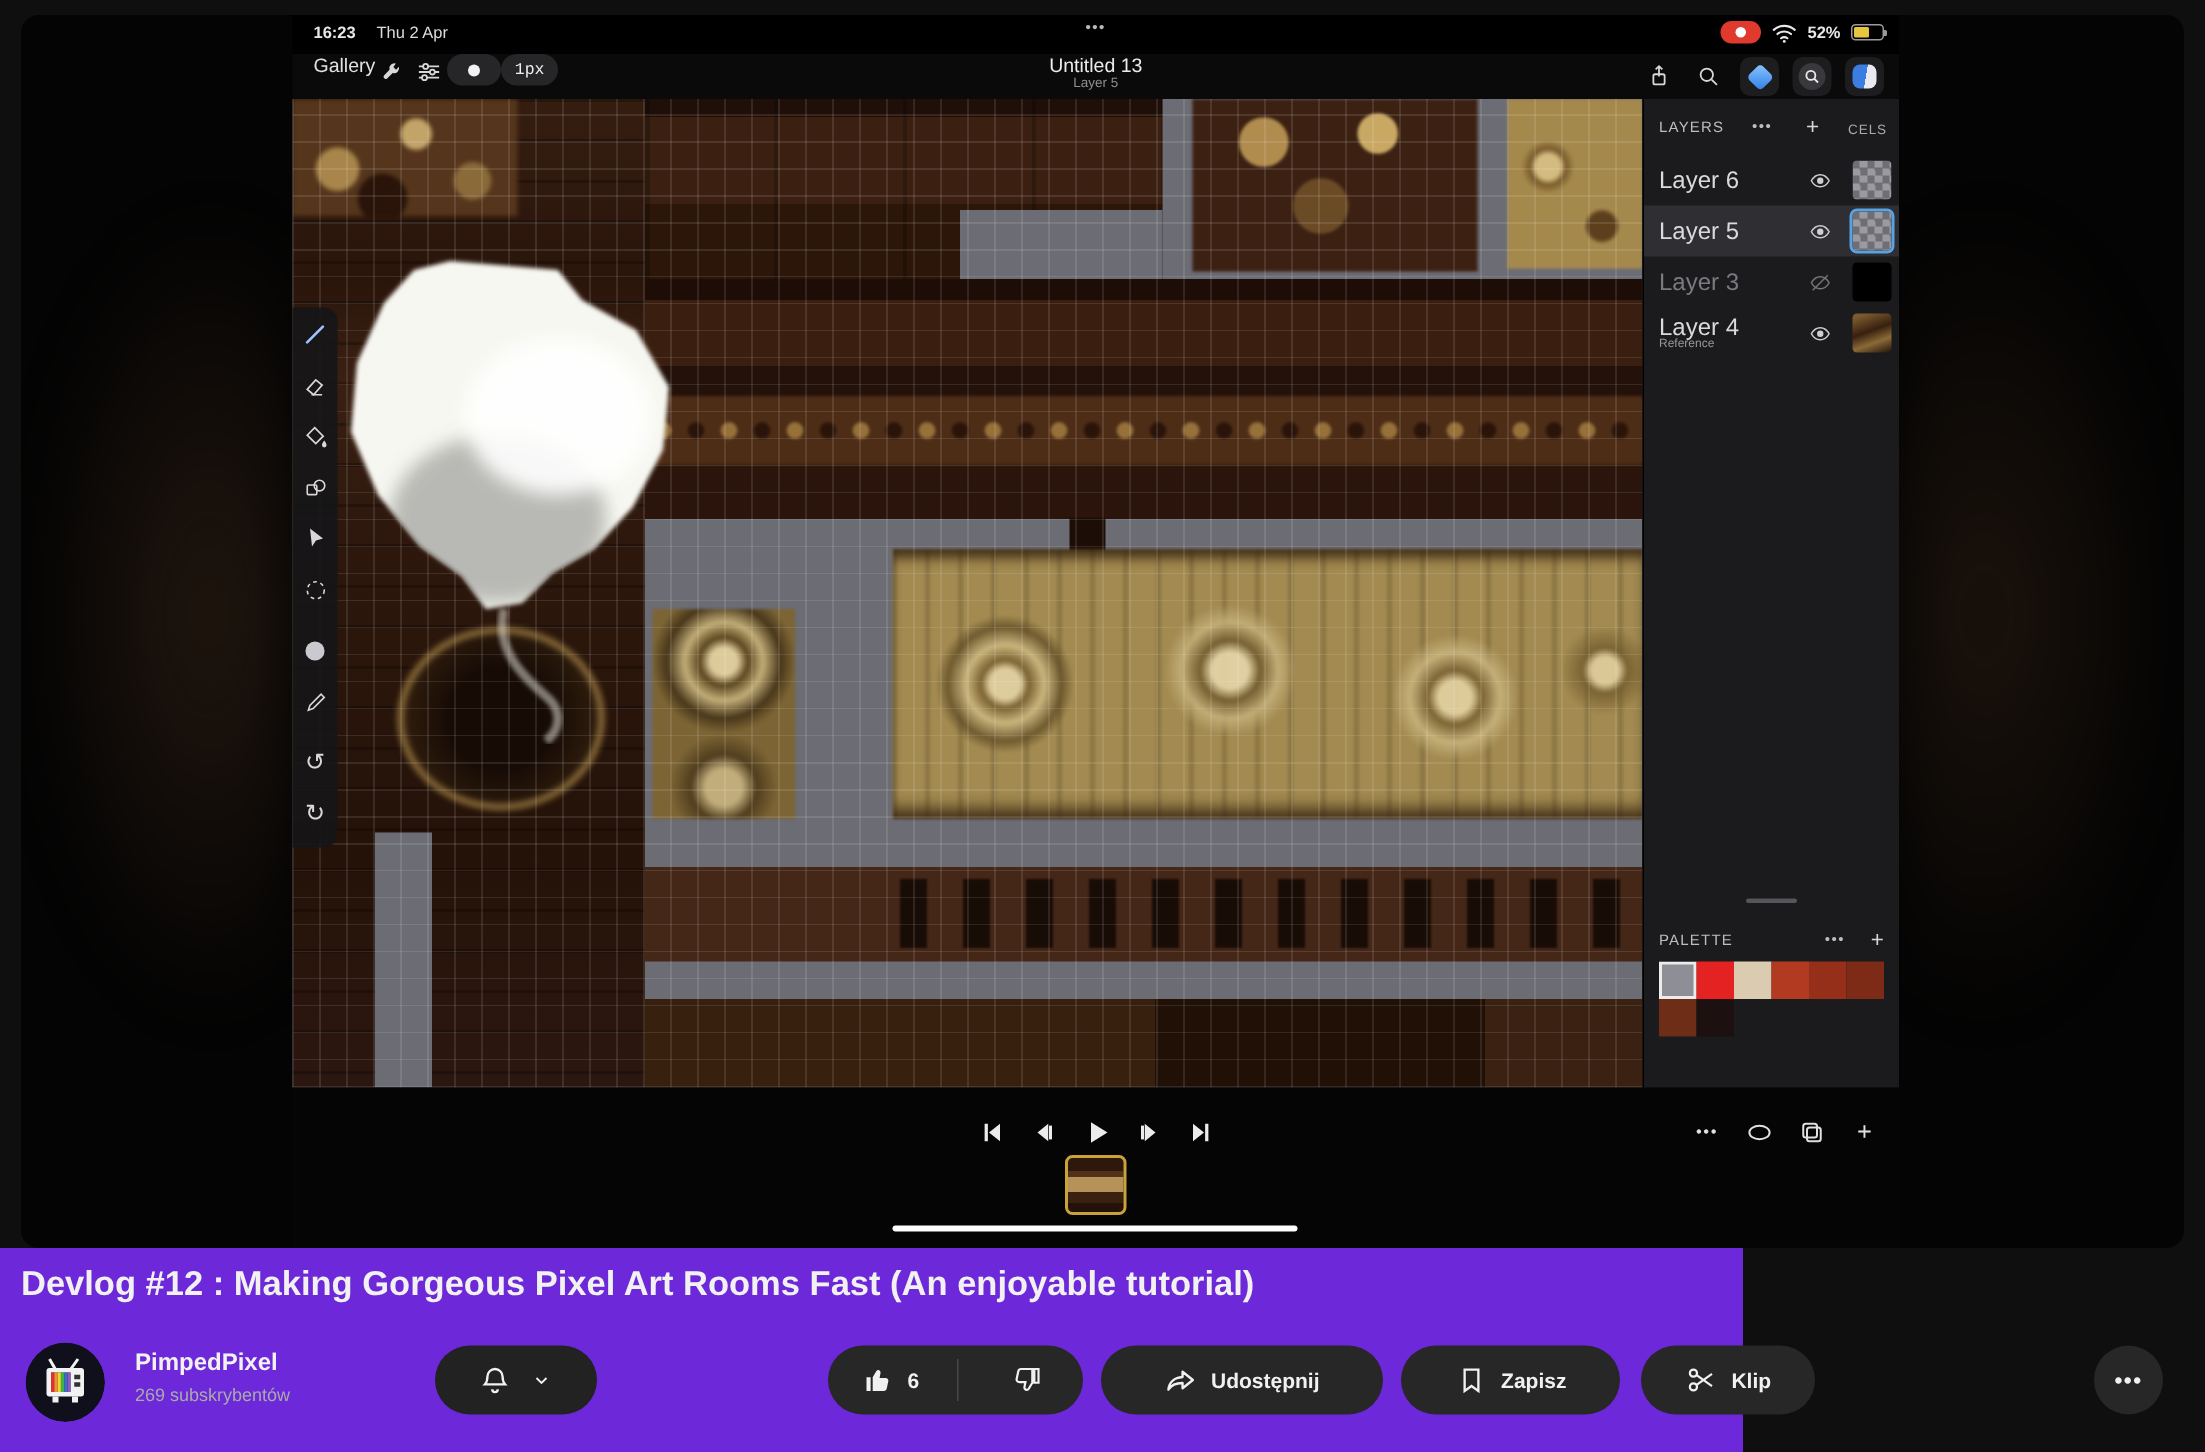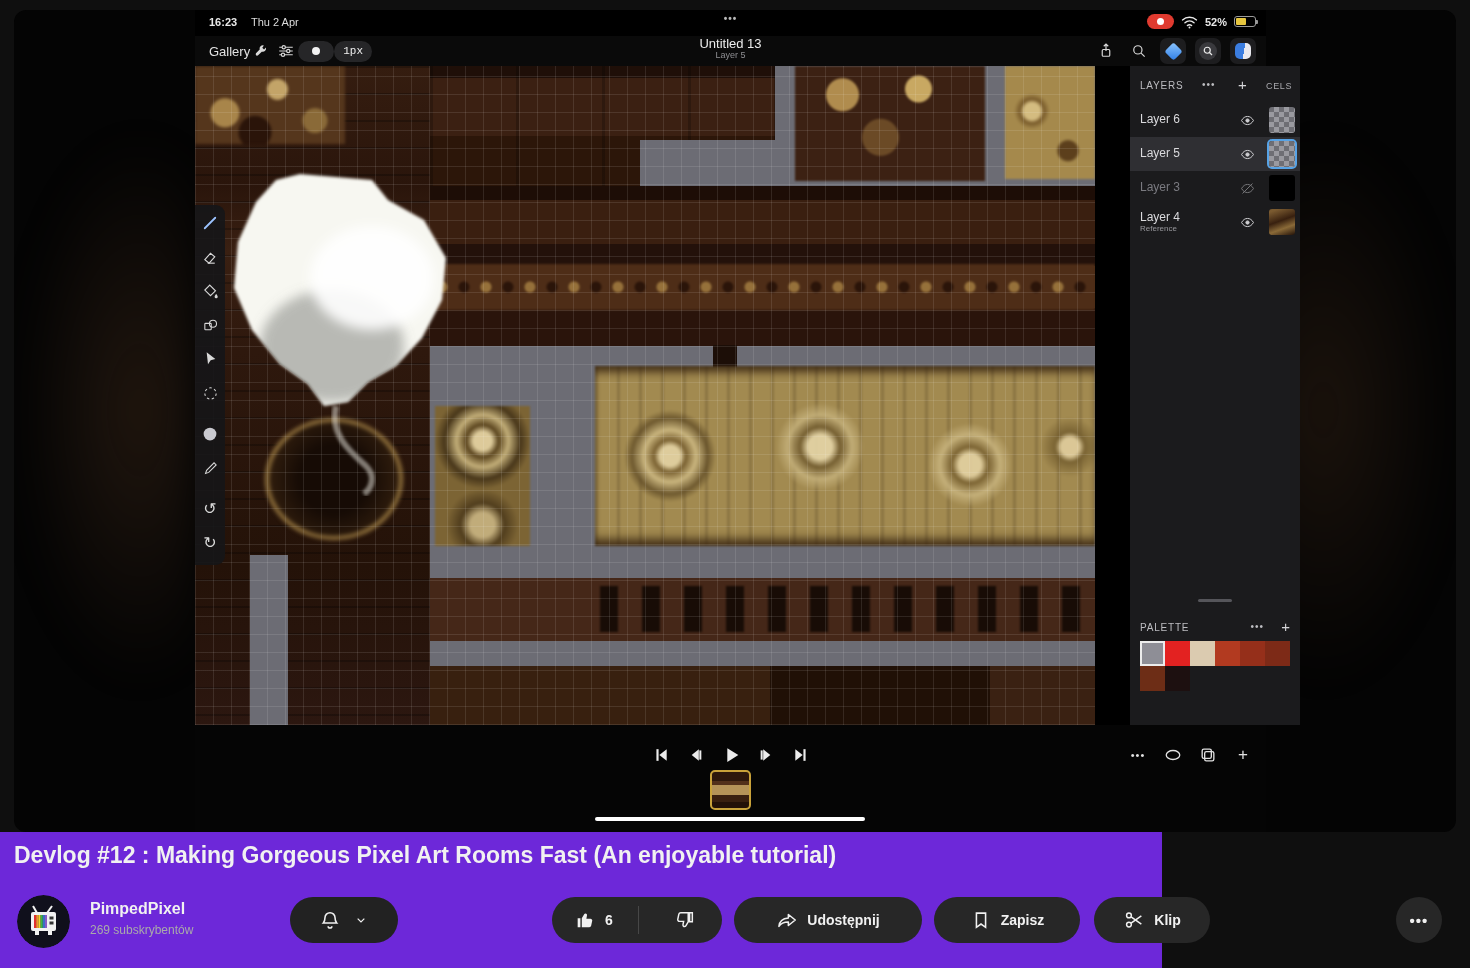--- a/index.html
+++ b/index.html
@@ -20,21 +20,21 @@
   .sb-center{position:absolute;left:50%;transform:translateX(-50%);top:3px;color:#b9b9b9;font-size:10px;letter-spacing:1px;}
   .sb-right{position:absolute;right:10px;top:4px;display:flex;align-items:center;gap:7px;}
   .rec-pill{display:inline-flex;align-items:center;justify-content:center;width:27px;height:15px;border-radius:8px;background:#e03a2f;}
   .rec-dot{width:7px;height:7px;border-radius:50%;background:#fff;}
   .battery-shell{position:relative;width:22px;height:11px;border:1px solid #9a9a9a;border-radius:3px;}
   .battery-shell::after{content:"";position:absolute;right:-3px;top:3px;width:2px;height:4px;background:#9a9a9a;border-radius:0 1px 1px 0;}
   .battery-fill{position:absolute;left:1px;top:1px;width:52%;height:7px;background:#e7c63f;border-radius:1px;}
 
   
   .app-toolbar{position:absolute;left:0;top:26px;width:100%;height:30px;background:#0a0a0a;color:#d9d9d9;}
-  .tb-left{position:absolute;left:14px;top:0;height:30px;display:flex;align-items:center;}
+  .tb-left{position:absolute;left:14px;top:0;height:30px;display:flex;}
   .tb-gallery{font-size:13px;color:#e2e2e2;}
   .tb-pill{display:inline-flex;align-items:center;justify-content:center;height:21px;min-width:36px;border-radius:11px;background:#262628;font-family:Liberation Mono, monospace;}
   .tb-dot{width:8px;height:8px;border-radius:50%;background:#f2f2f2;}
   .tb-1px{font-size:11px;color:#eee;padding:0 9px;}
   .tb-center{position:absolute;left:50%;transform:translateX(-50%);top:1px;text-align:center;line-height:1.1;}
   .tb-title{font-size:13px;color:#ececec;}
   .tb-sub{font-size:9px;color:#8f8f93;}
   .tb-right{position:absolute;right:10px;top:0;height:30px;display:flex;align-items:center;gap:9px;}
   .sq-btn{width:26px;height:26px;border-radius:7px;background:#1d1d1f;display:flex;align-items:center;justify-content:center;}
   .diamond{width:13px;height:13px;transform:rotate(45deg);border-radius:3px;background:linear-gradient(135deg,#8cc6ff,#2e7de6);}
@@ -76,30 +76,30 @@
     repeating-linear-gradient(90deg,rgba(255,255,255,.10) 0 1px,rgba(0,0,0,0) 1px 18px);}
   .blob-svg{position:absolute;left:25px;top:100px;z-index:6;}
 
   
   .left-tools{position:absolute;left:0;top:195px;width:30px;height:360px;background:rgba(22,22,24,.92);border-radius:0 9px 9px 0;z-index:7;display:flex;flex-direction:column;align-items:center;padding-top:6px;gap:10px;}
   .tool-btn{width:24px;height:24px;display:flex;align-items:center;justify-content:center;color:#d8d8d8;}
   .tool-gap{margin-top:7px;}
   .tool-glyph{font-size:16px;color:#d8d8d8;line-height:1;}
 
   
-  .right-panel{position:absolute;left:900px;top:56px;width:171px;height:659px;background:#1b1b1d;border-left:1px solid #000;z-index:7;color:#cfcfd2;margin-left:34px;}
+  .right-panel{position:absolute;left:900px;top:56px;width:171px;height:659px;background:#1b1b1d;border-left:1px solid #000;z-index:7;color:#cfcfd2;}
   .rp-header{position:absolute;left:0;top:10px;width:100%;height:22px;}
   .rp-title{position:absolute;left:10px;top:4px;font-size:10px;letter-spacing:.8px;color:#bdbdc1;}
   .rp-dots{position:absolute;left:72px;top:3px;font-size:10px;color:#bdbdc1;letter-spacing:1px;}
   .rp-plus{position:absolute;left:108px;top:0;font-size:15px;color:#d6d6d9;}
   .rp-cels{position:absolute;right:8px;top:5px;font-size:9px;letter-spacing:.6px;color:#a9a9ae;}
   .layer-list{position:absolute;left:0;top:37px;width:100%;}
   .layer-row{position:relative;width:100%;height:34px;}
   .layer-row.selected{background:#2f2f33;}
-  .layer-name{position:absolute;left:10px;top:9px;font-size:12px;color:#dadadd;}
+  .layer-name{position:absolute;left:10px;top:9px;font-size:16px;color:#dadadd;}
   .layer-row.has-sub .layer-name{top:5px;}
   .layer-sub{position:absolute;left:10px;top:19px;font-size:8px;color:#98989d;text-align:right;}
   .layer-row.dim .layer-name{color:#7a7a80;}
   .eye-btn{position:absolute;right:44px;top:8px;width:18px;height:18px;display:flex;align-items:center;justify-content:center;}
   .layer-row.dim .eye-btn{opacity:.5;}
   .thumb{position:absolute;right:5px;top:4px;width:26px;height:26px;border-radius:3px;}
   .thumb.checker{background:repeating-conic-gradient(#9a9aa0 0% 25%,#6e6e74 0% 50%);background-size:10px 10px;}
   .thumb.sel{box-shadow:0 0 0 2px #57a3e6;}
   .thumb.black{background:#000;}
   .thumb.art-ref{background:linear-gradient(160deg,#7a5a30 10%,#38200f 45%,#8a6a38 70%,#241208 100%);}

